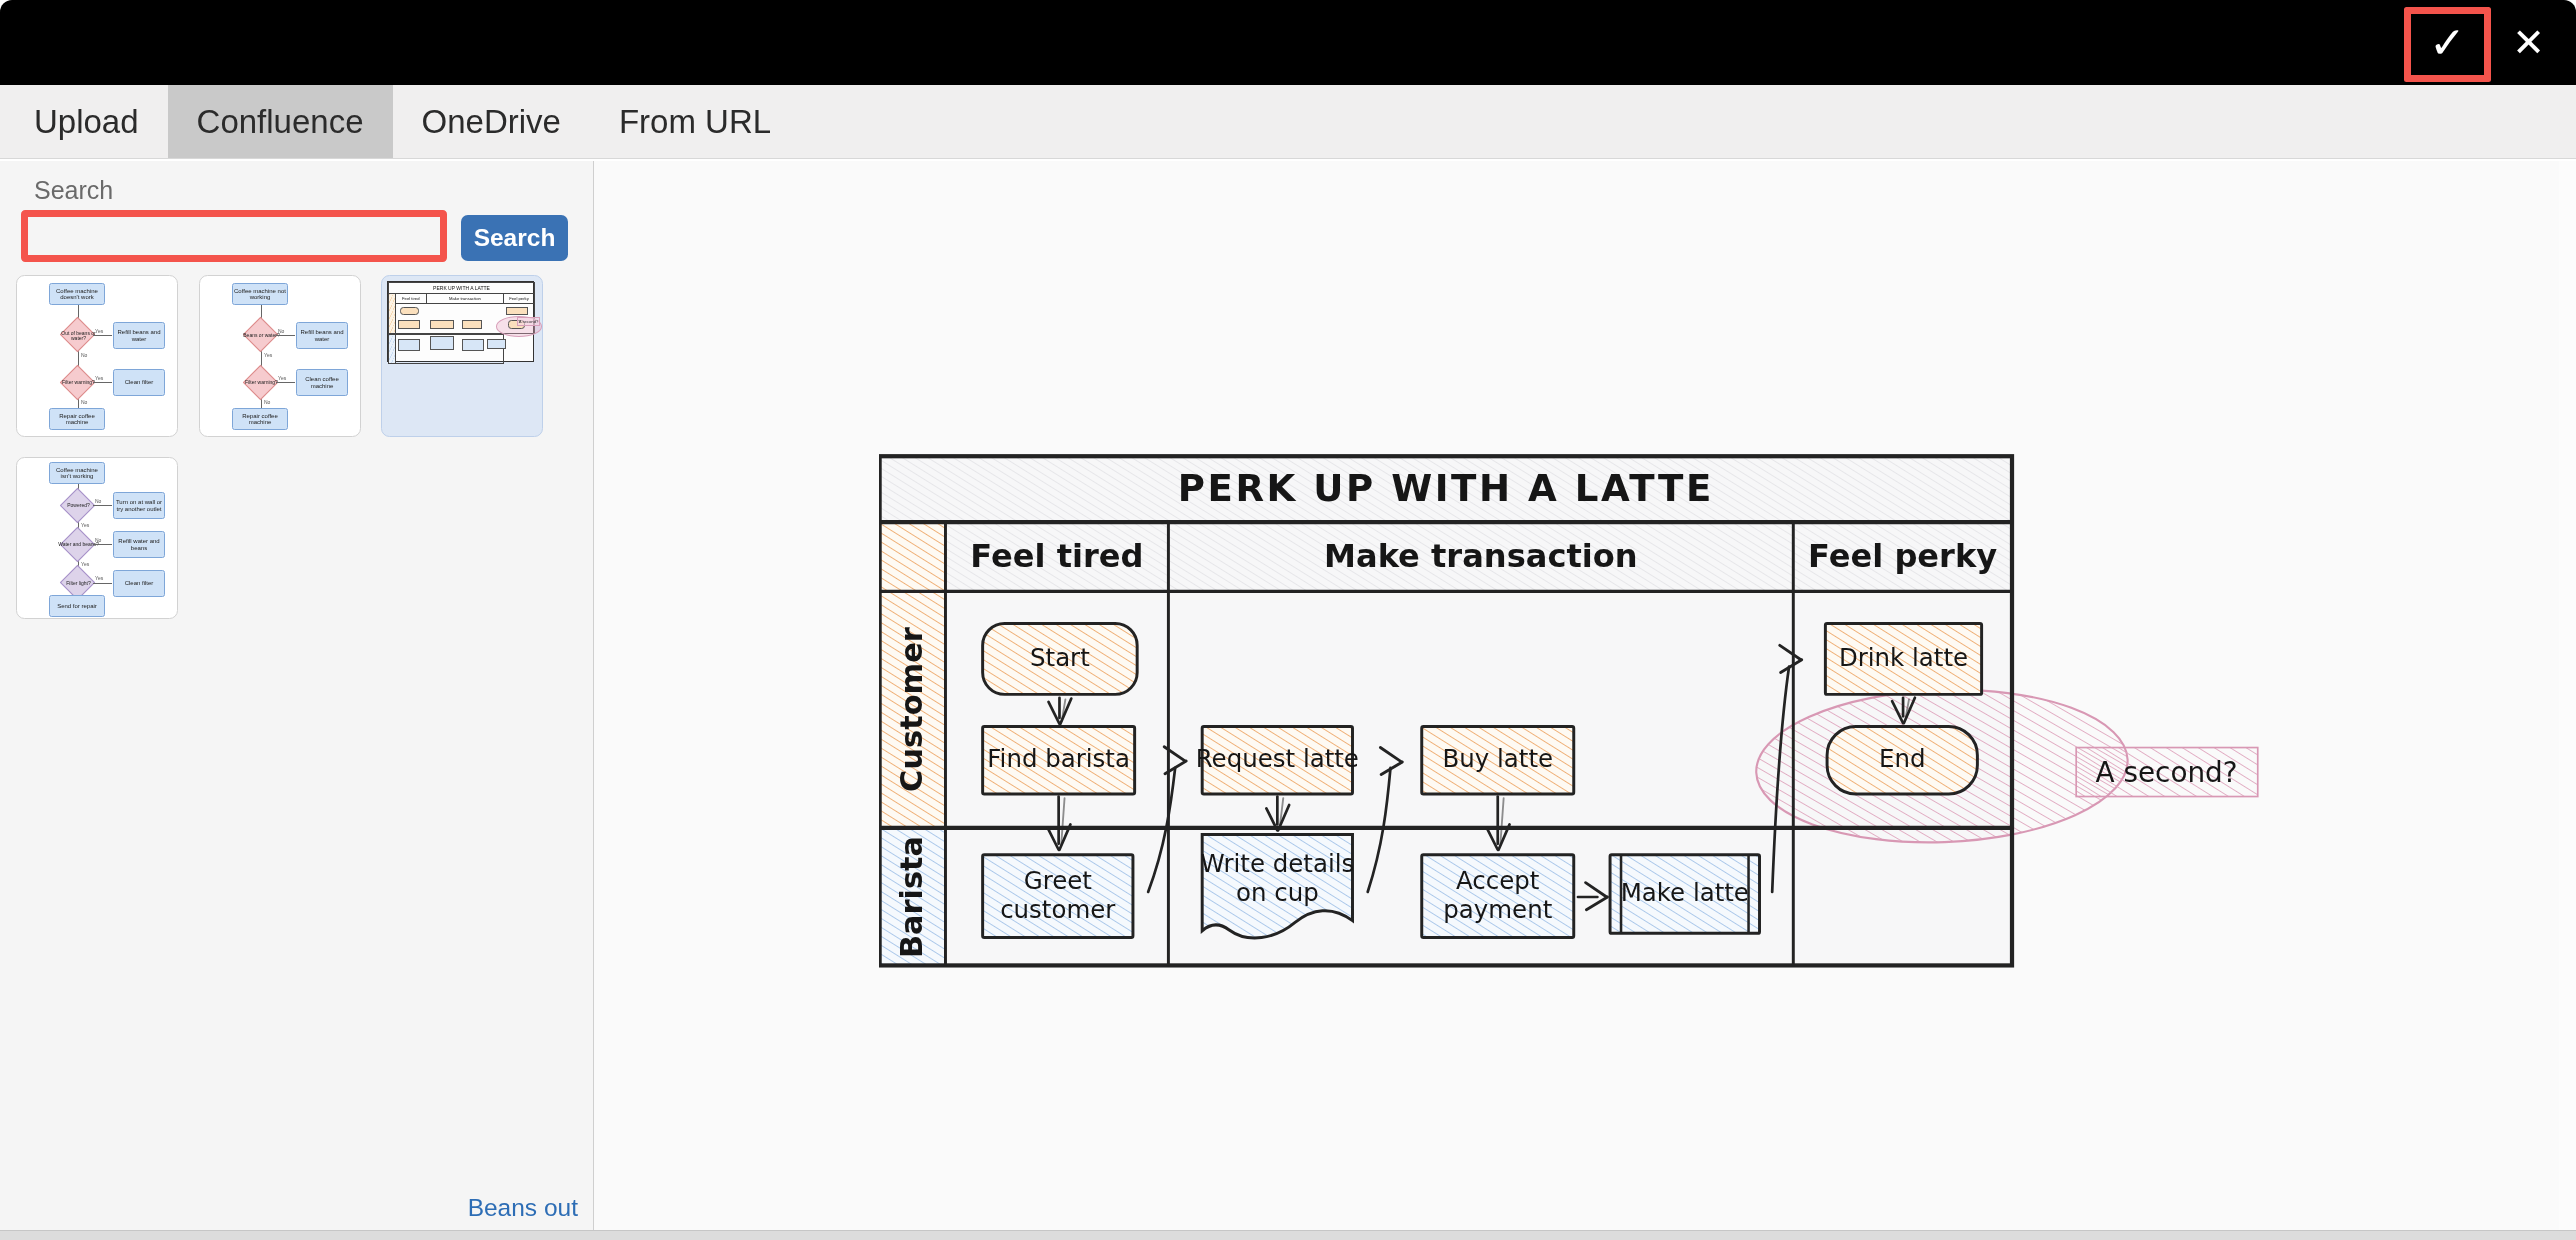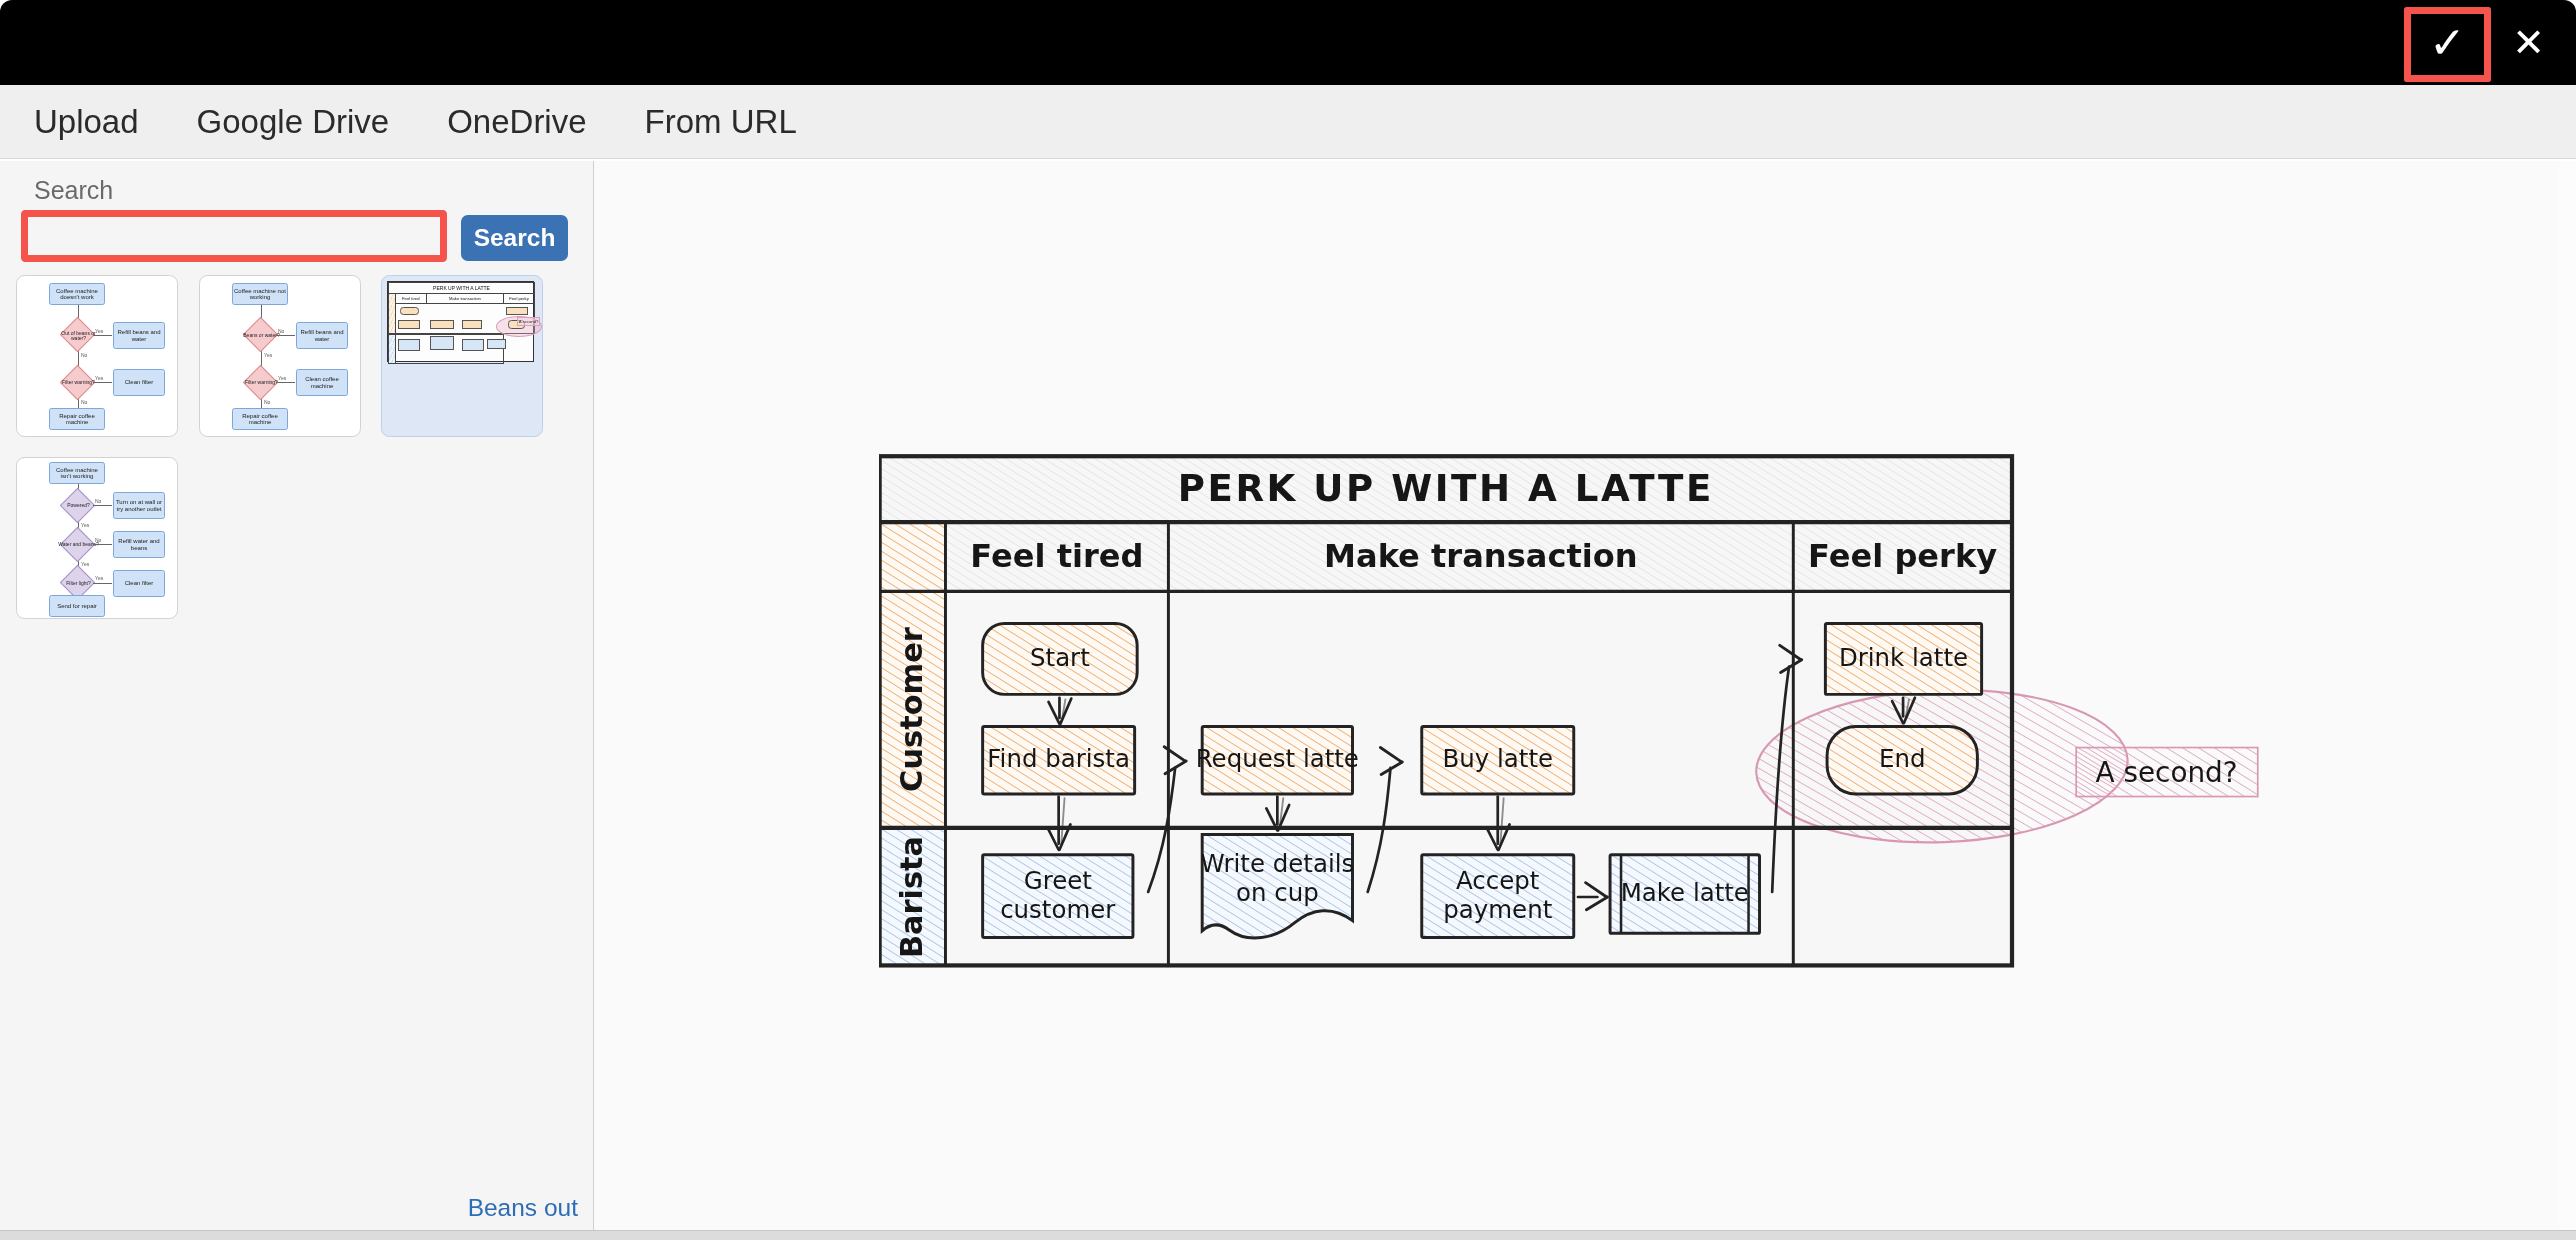--- a/index.html
+++ b/index.html
@@ -85,21 +85,21 @@
       <span>✓</span>
     </div>
   <div class="topbar-btn btn-close">
       <span>✕</span>
     </div>
 </div>
 <div class="hl-box hl-check"></div>
 
 <div class="tabbar" id="tabbar">
     <div class="tab">Upload</div>
-    <div class="tab">Google Drive</div>
+    <div class="tab active">Confluence</div>
     <div class="tab">OneDrive</div>
     <div class="tab">From URL</div>
   </div>
 
 <div class="sidebar">
   <div class="search-label">Search</div>
   <button class="search-btn">Search</button>
   <div id="thumbs">
       <div class="thumb" style="left: 16px; top: 114px;">
         <div class="mini mini-line" style="left: 61px; top: 27px; width: 0.8px; height: 105px; position: absolute;"></div>

